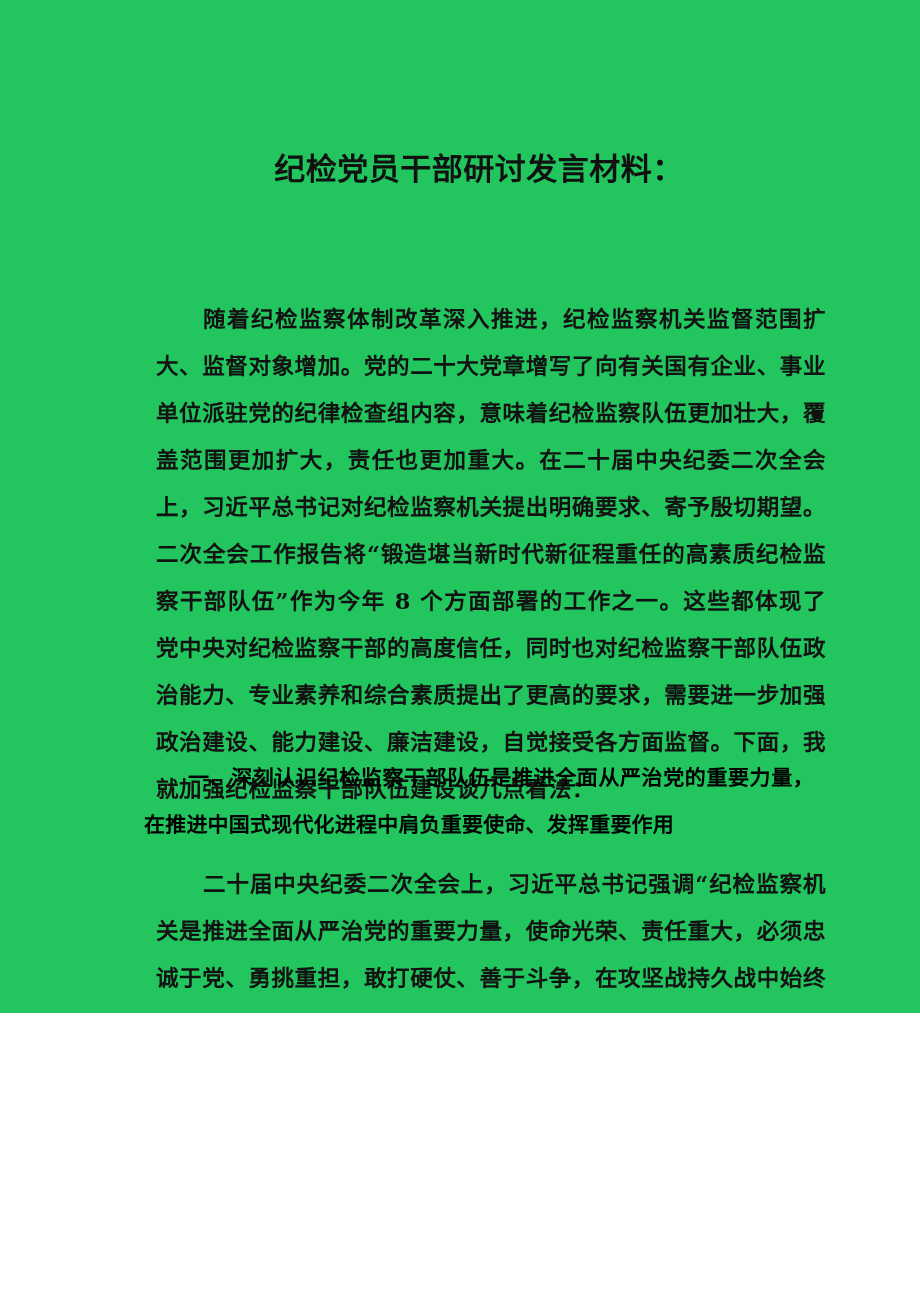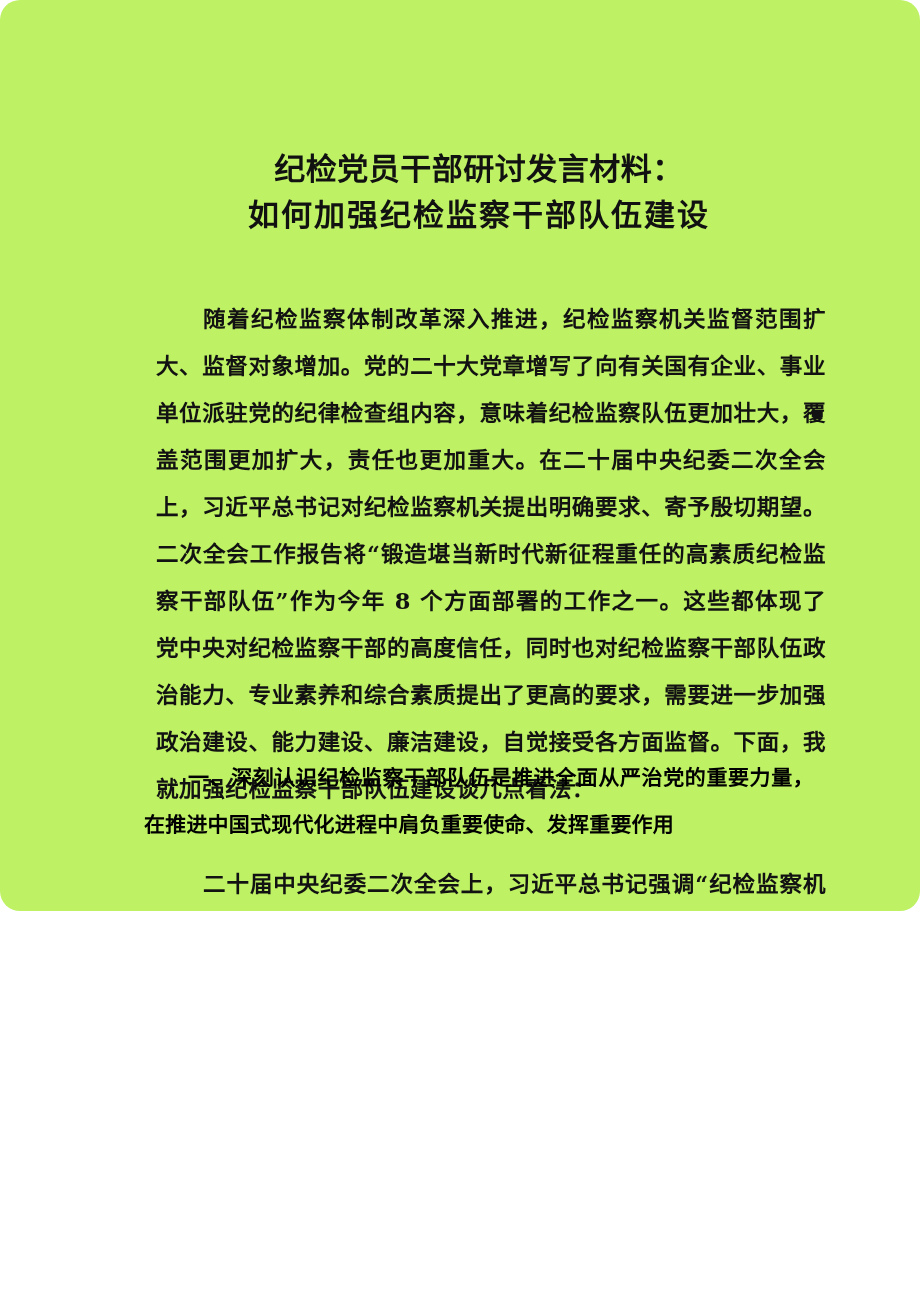--- a/index.html
+++ b/index.html
@@ -11,26 +11,25 @@
 
   body {
     font-family: "DejaVu Serif", "Liberation Serif", serif;
     color: #000000;
     -webkit-font-smoothing: antialiased;
   }
 
   .page {
     position: relative;
     width: 920px;
-    height: 911px;
+    height: 1013px;
     margin: 0 auto;
-    background: #bef264;
+    background: #22c55e;
     overflow: hidden;
     box-sizing: border-box;
-    border-radius: 20px;
   }
 
   .doc-body {
     position: absolute;
     left: 144px;
     top: 0;
     width: 670px;
   }
 
   
@@ -99,21 +98,20 @@
 </style>
 </head>
 <body>
 
 <div class="page">
 
   <div class="doc-body">
 
     <h1 class="doc-title">
       <span class="tline tline-1">纪检党员干部研讨发言材料：</span>
-      <span class="tline tline-2">如何加强纪检监察干部队伍建设</span>
     </h1>
 
     <p id="para-intro" class="para indent">随着纪检监察体制改革深入推进，纪检监察机关监督范围扩大、监督对象增加。党的二十大党章增写了向有关国有企业、事业单位派驻党的纪律检查组内容，意味着纪检监察队伍更加壮大，覆盖范围更加扩大，责任也更加重大。在二十届中央纪委二次全会上，习近平总书记对纪检监察机关提出明确要求、寄予殷切期望。二次全会工作报告将“锻造堪当新时代新征程重任的高素质纪检监察干部队伍”作为今年 8 个方面部署的工作之一。这些都体现了党中央对纪检监察干部的高度信任，同时也对纪检监察干部队伍政治能力、专业素养和综合素质提出了更高的要求，需要进一步加强政治建设、能力建设、廉洁建设，自觉接受各方面监督。下面，我就加强纪检监察干部队伍建设谈几点看法：</p>
 
     <p id="heading-one" class="heading">一、深刻认识纪检监察干部队伍是推进全面从严治党的重要力量，在推进中国式现代化进程中肩负重要使命、发挥重要作用</p>
 
     <p id="para-section" class="para indent">二十届中央纪委二次全会上，习近平总书记强调“纪检监察机关是推进全面从严治党的重要力量，使命光荣、责任重大，必须忠诚于党、勇挑重担，敢打硬仗、善于斗争，在攻坚战持久战中始终冲锋在最前面”，锻造堪当新时代新征程重任的高素质纪检监察干部队伍。各级纪检监察干部要把学习宣传贯彻党的二十大精神作为当前和今后一个时期的首要政治任务，深学习、实调研、抓落实，切实把党的二十</p>
 
   </div>
 

